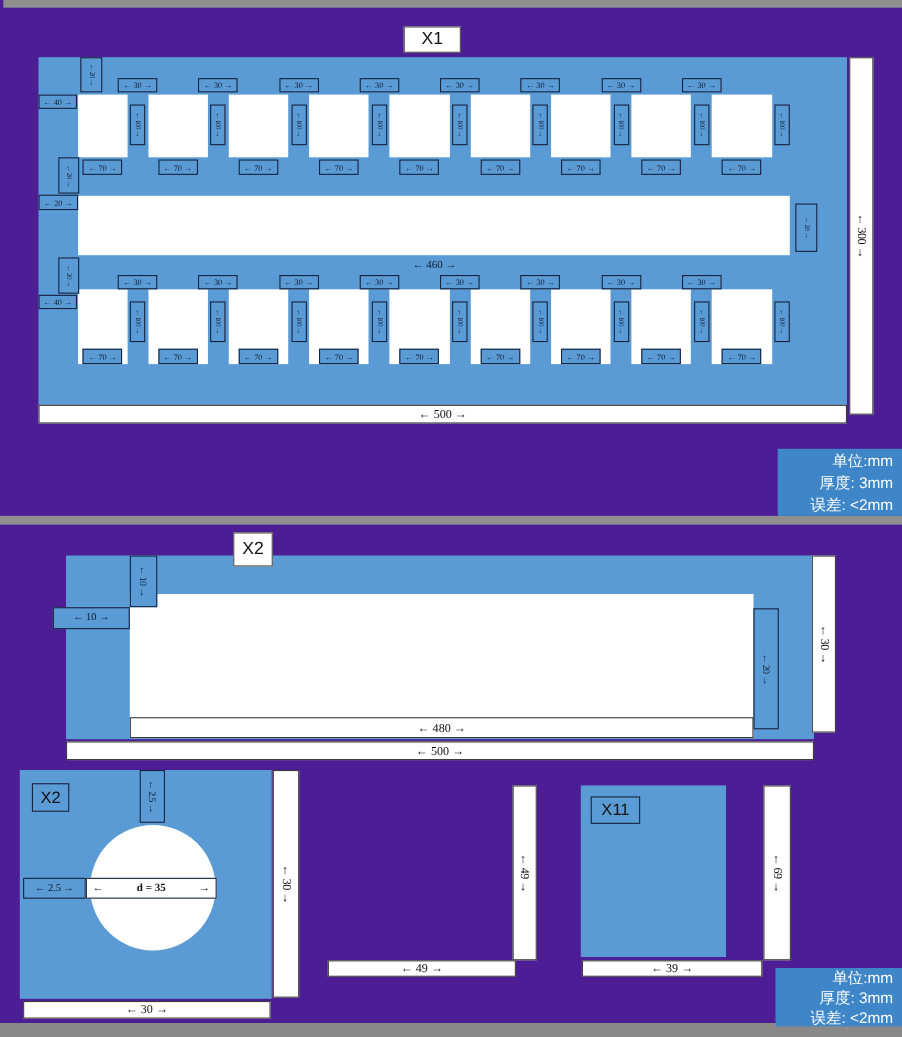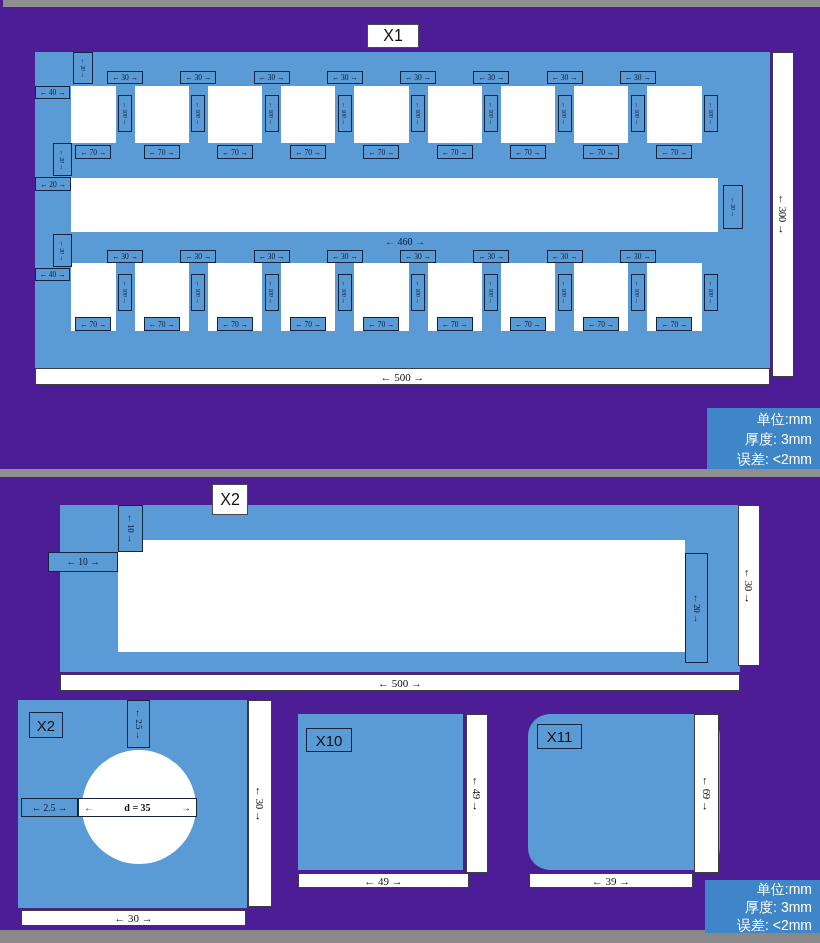--- a/index.html
+++ b/index.html
@@ -49,21 +49,21 @@
 
   <div class="shape" style="left:35px;top:52px;width:735px;height:316px;">
 
     <div class="cut" style="left:36px;top:126px;width:647px;height:54px;"></div>
 
     <div class="dimbox v" style="left:38px;top:0;width:20px;height:32px;">← 20 →</div>
     <div class="dimbox" style="left:0;top:34px;width:35px;height:13px;">← 40 →</div>
     <div class="dimbox v" style="left:18px;top:91px;width:19px;height:33px;">← 20 →</div>
     <div class="dimbox" style="left:0;top:125px;width:36px;height:14px;">← 20 →</div>
     <div class="dimbox v" style="left:688px;top:133px;width:20px;height:44px;">← 20 →</div>
-    <div class="dimbox nb" style="left:310px;top:181px;width:120px;height:16px;font-size:10px;">← 460 →</div>
+    <div class="dimbox nb" style="left:300px;top:181px;width:120px;height:16px;font-size:10px;">← 460 →</div>
     <div class="dimbox v" style="left:18px;top:182px;width:19px;height:33px;">← 20 →</div>
     <div class="dimbox" style="left:0;top:216px;width:35px;height:13px;">← 40 →</div>
 
   <div class="cut" style="left: 36px; top: 34px; width: 44.5px; height: 57px;"></div>
       <div class="dimbox" style="left: 40.25px; top: 93px; width: 36px; height: 14px;">← 70 →</div>
       <div class="dimbox" style="left: 72px; top: 19px; width: 36px; height: 13px;">← 30 →</div>
       <div class="dimbox v" style="left: 83px; top: 43px; width: 14px; height: 37px;">← 100 →</div>
       <div class="cut" style="left: 99.5px; top: 34px; width: 54.25px; height: 57px;"></div>
       <div class="dimbox" style="left: 108.625px; top: 93px; width: 36px; height: 14px;">← 70 →</div>
       <div class="dimbox" style="left: 145.25px; top: 19px; width: 36px; height: 13px;">← 30 →</div>
@@ -146,20 +146,23 @@
   </div>
 
   <div class="bar" style="left:0;top:469px;width:820px;height:8px;"></div>
 
   <div class="titlebox" style="left:212px;top:484px;width:36px;height:31px;">
     <span>X2</span>
   </div>
 
   <div class="shape" style="left:60px;top:505px;width:680px;height:167px;">
     <div class="cut" style="left:58px;top:35px;width:567px;height:112px;"></div>
+    <div class="strip" style="left:58px;top:147px;width:567px;height:19px;">
+      <span>← 480 →</span>
+    </div>
     <div class="dimbox v md" style="left:58px;top:0;width:25px;height:47px;">← 10 →</div>
     <div class="dimbox md" style="left:-12px;top:47px;width:70px;height:20px;">← 10 →</div>
     <div class="dimbox v md" style="left:625px;top:48px;width:23px;height:110px;">← 20 →</div>
   </div>
 
   <div class="strip v" style="left:738px;top:505px;width:22px;height:161px;">
     <span class="v">← 30 →</span>
   </div>
   <div class="strip" style="left:60px;top:674px;width:680px;height:17px;">
     <span>← 500 →</span>
@@ -178,33 +181,28 @@
       <span>→</span>
     </div>
   </div>
   <div class="strip v" style="left:248px;top:700px;width:24px;height:207px;">
     <span class="v">← 30 →</span>
   </div>
   <div class="strip" style="left:21px;top:910px;width:225px;height:16px;">
     <span>← 30 →</span>
   </div>
 
-  <div class="shape" style="left:298px;top:714px;width:165px;height:156px;">
-    <div class="titlebox onblue" style="left:8px;top:14px;width:46px;height:24px;">
-      <span>X10</span>
-    </div>
-  </div>
   <div class="strip v" style="left:466px;top:714px;width:22px;height:159px;">
     <span class="v">← 49 →</span>
   </div>
   <div class="strip" style="left:298px;top:873px;width:171px;height:15px;">
     <span>← 49 →</span>
   </div>
 
-  <div class="shape" style="left:528px;top:714px;width:192px;height:156px;border-radius:22px;">
+  <div class="shape" style="left:528px;top:714px;width:132px;height:156px;">
     <div class="titlebox onblue" style="left:9px;top:10px;width:45px;height:25px;">
       <span>X11</span>
     </div>
   </div>
   <div class="strip v" style="left:694px;top:714px;width:25px;height:159px;">
     <span class="v">← 69 →</span>
   </div>
   <div class="strip" style="left:529px;top:873px;width:164px;height:15px;">
     <span>← 39 →</span>
   </div>

